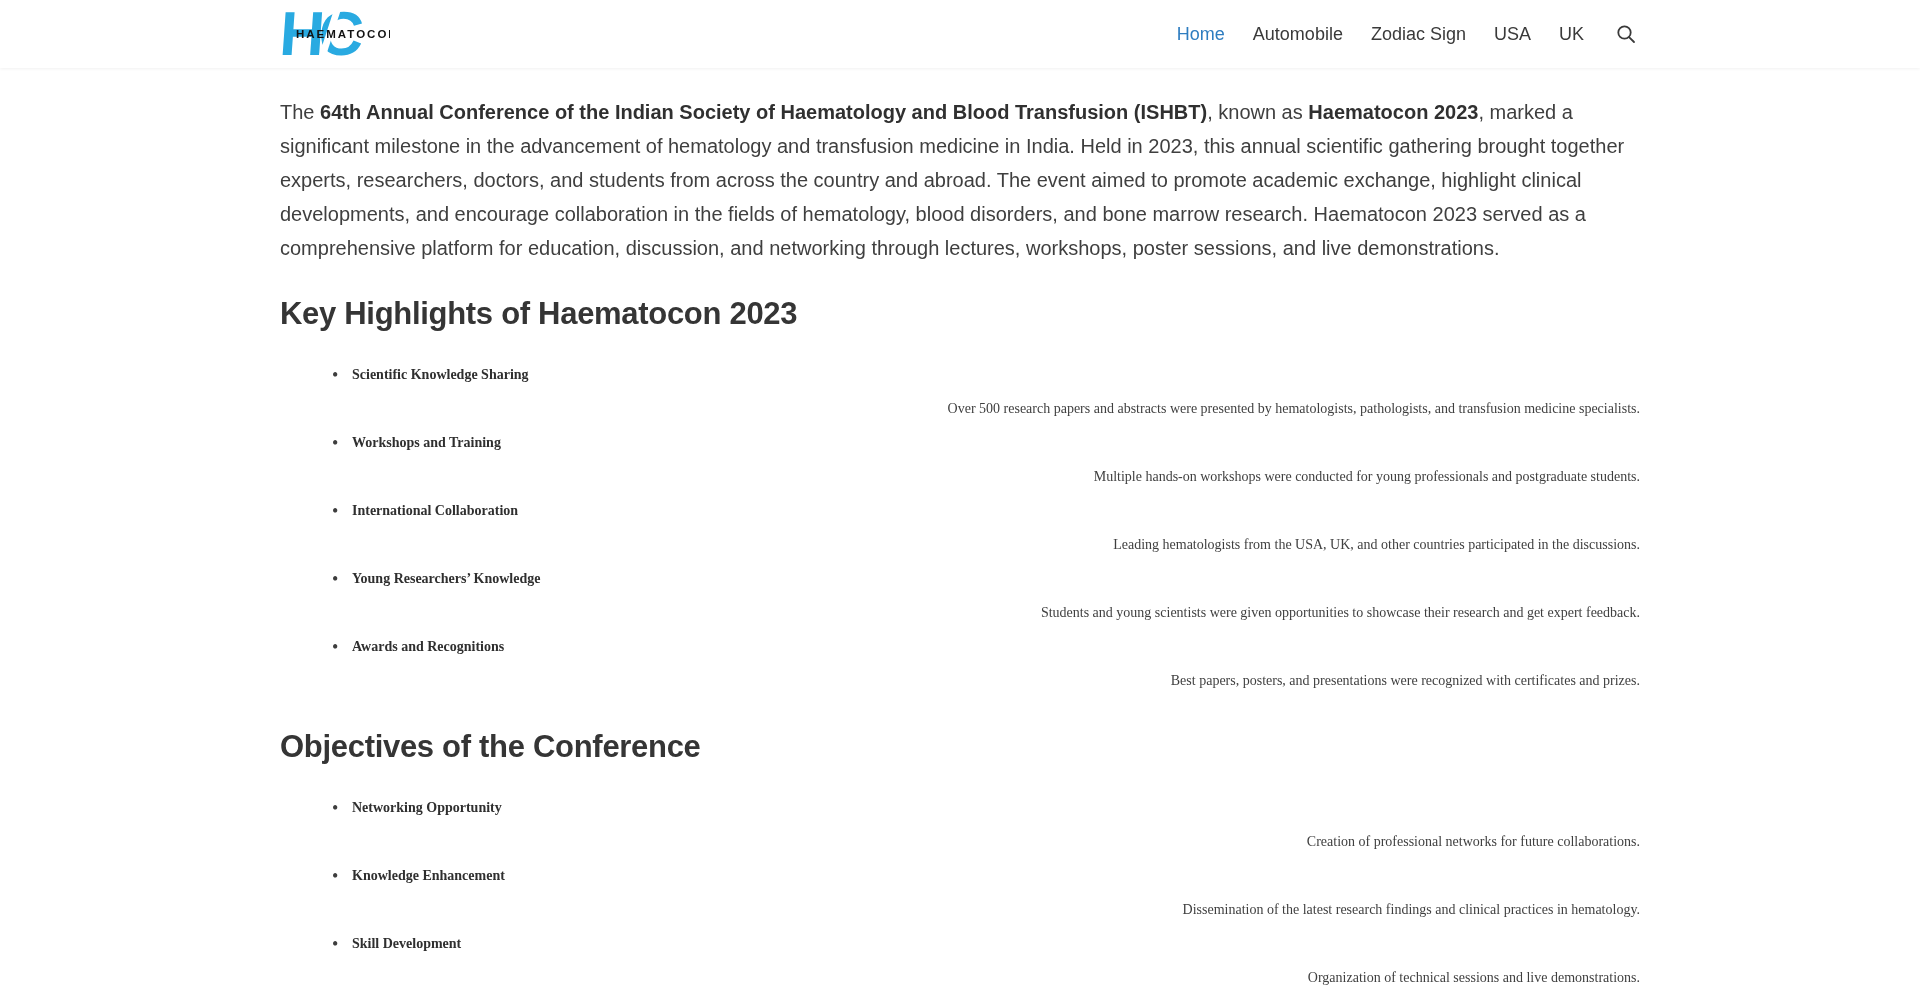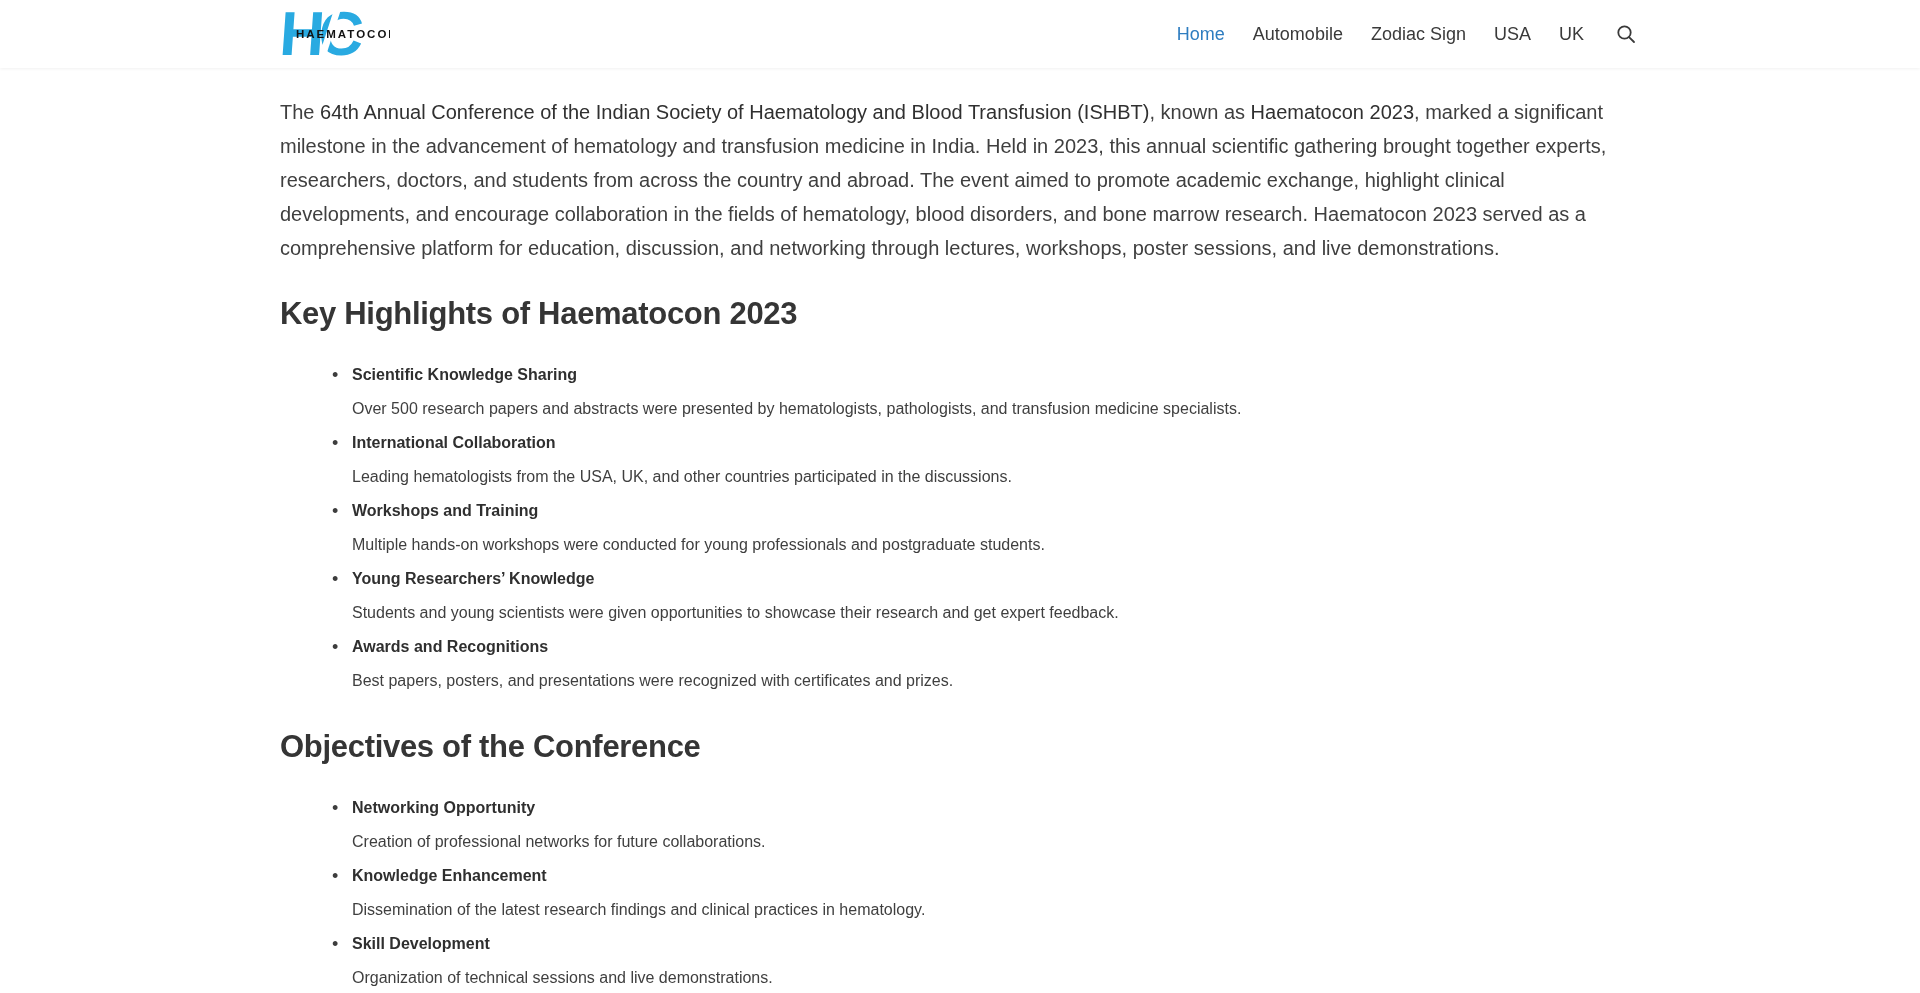--- a/index.html
+++ b/index.html
@@ -93,57 +93,59 @@
   .content {
     width: 1360px;
     margin: 0 auto;
     padding-top: 27px;
   }
   .intro {
     font-size: 20px;
     line-height: 34px;
     color: #3f3f3f;
   }
-  .intro b { color: #303030; font-weight: 400; }
+  .intro b { color: #303030; font-weight: 700; }
   h2.section-heading {
     font-size: 31px;
     font-weight: 700;
     color: #353535;
     letter-spacing: -0.3px;
     margin-top: 30px;
     margin-bottom: 24px;
     line-height: 1.25;
   }
   ul.feature-list {
     list-style: none;
     padding-left: 50px;
     margin: 0;
   }
   ul.feature-list li {
     position: relative;
     padding-left: 22px;
     line-height: 34px;
-    font-size: 16px;
+    font-size: 14px;
+    font-family: Liberation Serif, serif;
   }
   ul.feature-list li::before {
     content: "\2022";
     position: absolute;
     left: 2px;
     top: 0;
     color: #3d3d3d;
     font-size: 18px;
   }
   .item-title {
     display: block;
     font-weight: 700;
     color: #2f2f2f;
   }
   .item-desc {
     display: block;
     color: #3f3f3f;
+    text-align: right;
   }
 </style>
 </head>
 <body>
 
 <div class="page">
 
   <header class="site-header">
     <div class="header-inner">
 
@@ -177,26 +179,26 @@
     <p class="intro"><span>The </span><b>64th Annual Conference of the Indian Society of Haematology and Blood Transfusion (ISHBT)</b><span>, known as </span><b>Haematocon 2023</b><span>, marked a significant milestone in the advancement of hematology and transfusion medicine in India. Held in 2023, this annual scientific gathering brought together experts, researchers, doctors, and students from across the country and abroad. The event aimed to promote academic exchange, highlight clinical developments, and encourage collaboration in the fields of hematology, blood disorders, and bone marrow research. Haematocon 2023 served as a comprehensive platform for education, discussion, and networking through lectures, workshops, poster sessions, and live demonstrations.</span></p>
 
     <section>
       <h2 class="section-heading">Key Highlights of Haematocon 2023</h2>
       <ul class="feature-list">
         <li>
           <span class="item-title">Scientific Knowledge Sharing</span>
           <span class="item-desc">Over 500 research papers and abstracts were presented by hematologists, pathologists, and transfusion medicine specialists.</span>
         </li>
         <li>
+          <span class="item-title">Workshops and Training</span>
+          <span class="item-desc">Multiple hands-on workshops were conducted for young professionals and postgraduate students.</span>
+        </li>
+        <li>
           <span class="item-title">International Collaboration</span>
           <span class="item-desc">Leading hematologists from the USA, UK, and other countries participated in the discussions.</span>
-        </li>
-        <li>
-          <span class="item-title">Workshops and Training</span>
-          <span class="item-desc">Multiple hands-on workshops were conducted for young professionals and postgraduate students.</span>
         </li>
         <li>
           <span class="item-title">Young Researchers’ Knowledge</span>
           <span class="item-desc">Students and young scientists were given opportunities to showcase their research and get expert feedback.</span>
         </li>
         <li>
           <span class="item-title">Awards and Recognitions</span>
           <span class="item-desc">Best papers, posters, and presentations were recognized with certificates and prizes.</span>
         </li>
       </ul>

